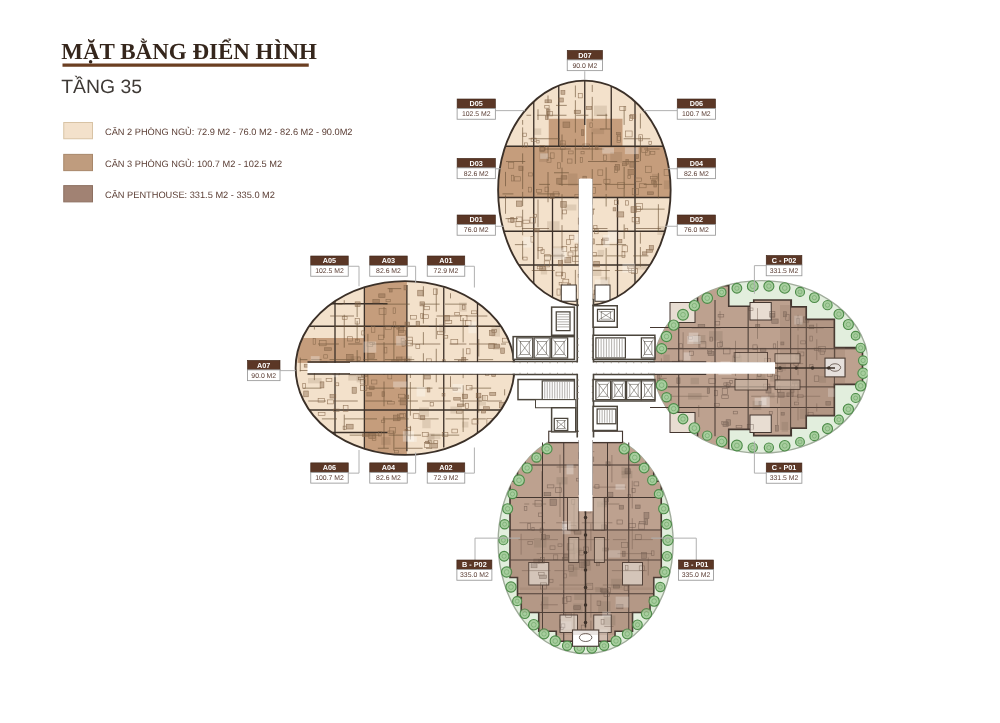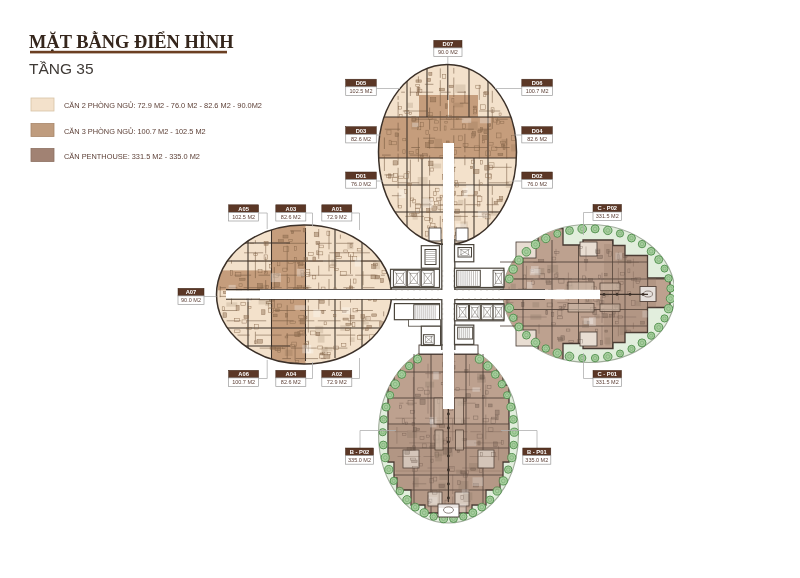--- a/index.html
+++ b/index.html
@@ -1,13 +1,13 @@
 <!DOCTYPE html>
 <html><head><meta charset="utf-8"><title>Mặt bằng điển hình</title>
-<style>html,body{margin:0;padding:0;background:#fff;font-family:"Liberation Sans",sans-serif;}#wrap{position:relative;width:674px;height:578px;overflow:hidden;}</style></head>
+<style>html,body{margin:0;padding:0;background:#fff;font-family:"Liberation Sans",sans-serif;}#wrap{position:relative;width:674px;height:578px;overflow:hidden;padding-left:20px;}</style></head>
 <body>
 <div id="wrap">
 <svg width="800" height="578" viewBox="0 0 800 578" font-family="Liberation Sans, sans-serif">
 <rect width="800" height="578" fill="#ffffff"></rect>
 <defs>
 <clipPath id="clipTop">
           <path d="M 378.5 152 A 69 87.5 0 0 1 516.5 152 A 69 92.5 0 0 1 378.5 152 Z"></path>
         </clipPath>
 <clipPath id="clipLeft">
           <ellipse cx="304.0" cy="294.4" rx="87.5" ry="69.5"></ellipse>

